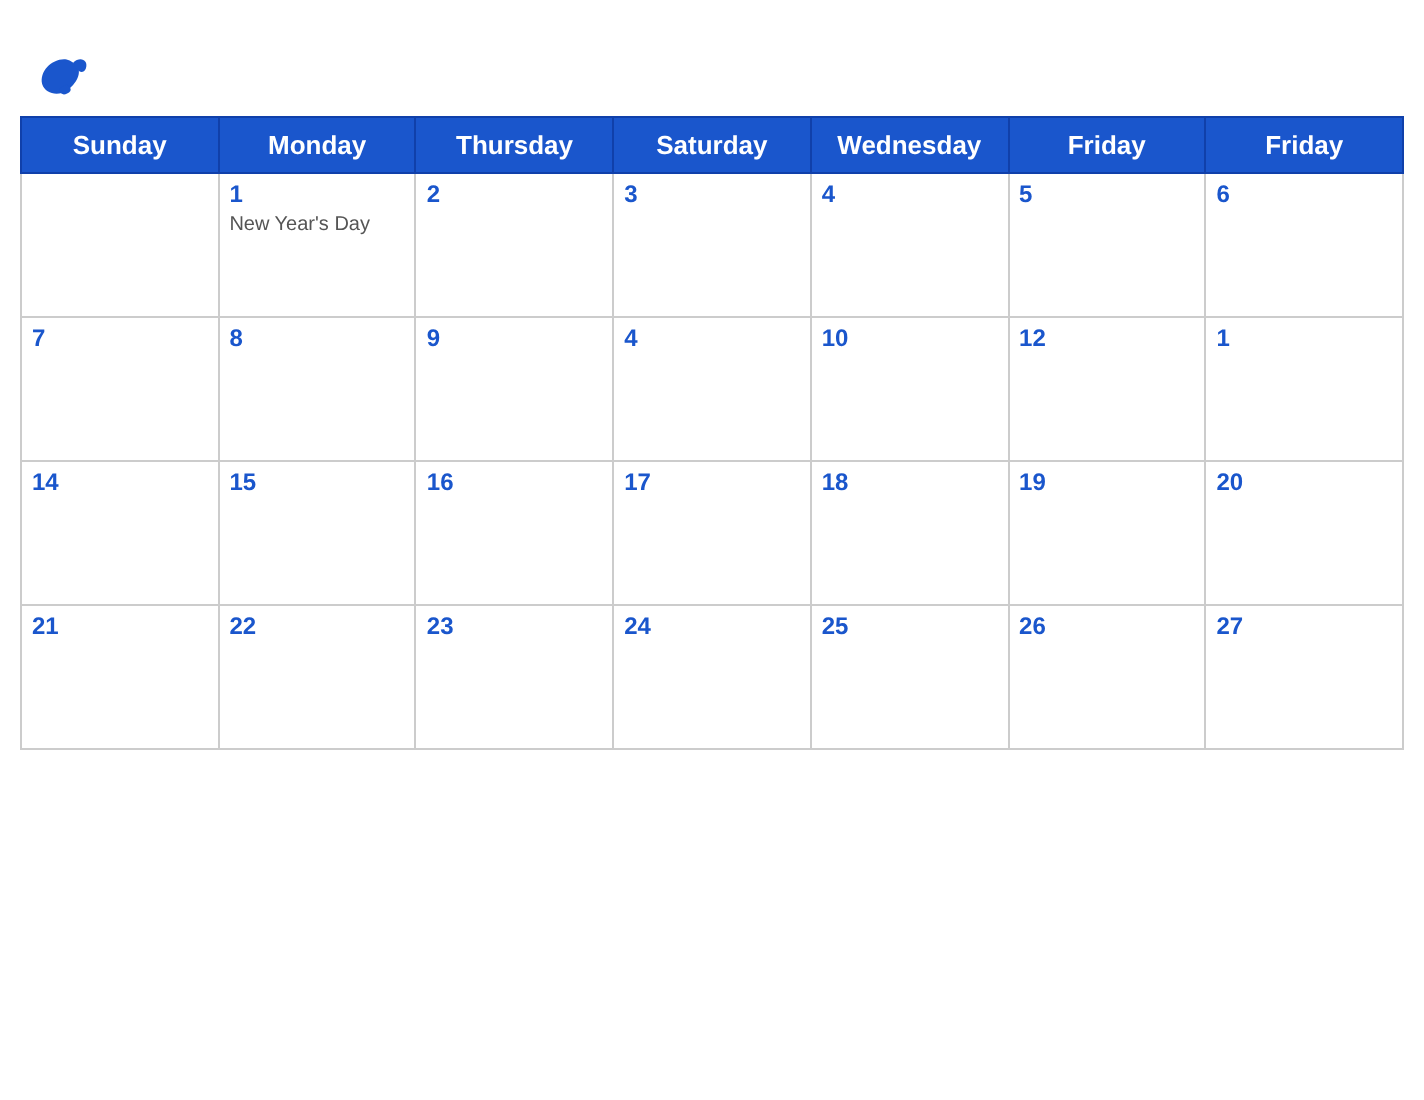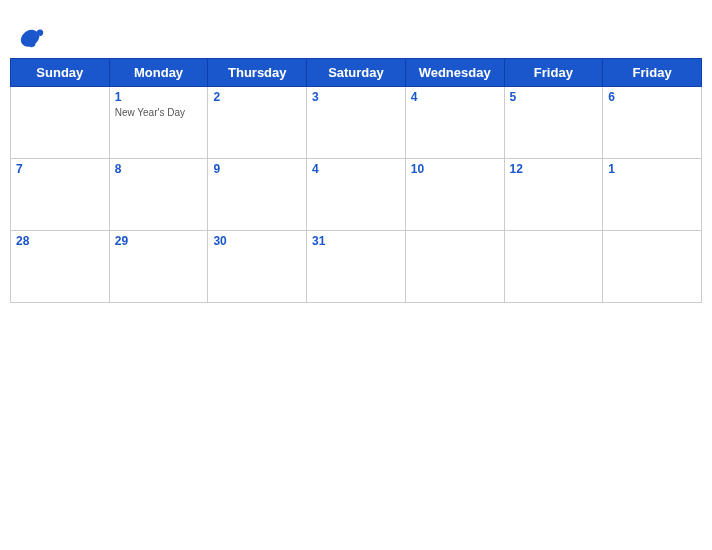--- a/index.html
+++ b/index.html
@@ -171,30 +171,59 @@
           </td>
           <td>
             <span class="day-number">12</span>
           </td>
           <td>
             <span class="day-number">1</span>
           </td>
         </tr>
         <tr>
           <td>
-            <span class="day-number">28</span>
-          </td>
-          <td>
-            <span class="day-number">29</span>
-          </td>
-          <td>
-            <span class="day-number">30</span>
-          </td>
-          <td>
-            <span class="day-number">31</span>
-          </td>
-          <td class="empty-cell"></td>
-          <td class="empty-cell"></td>
-          <td class="empty-cell"></td>
+            <span class="day-number">14</span>
+          </td>
+          <td>
+            <span class="day-number">15</span>
+          </td>
+          <td>
+            <span class="day-number">16</span>
+          </td>
+          <td>
+            <span class="day-number">17</span>
+          </td>
+          <td>
+            <span class="day-number">18</span>
+          </td>
+          <td>
+            <span class="day-number">19</span>
+          </td>
+          <td>
+            <span class="day-number">20</span>
+          </td>
+        </tr>
+        <tr>
+          <td>
+            <span class="day-number">21</span>
+          </td>
+          <td>
+            <span class="day-number">22</span>
+          </td>
+          <td>
+            <span class="day-number">23</span>
+          </td>
+          <td>
+            <span class="day-number">24</span>
+          </td>
+          <td>
+            <span class="day-number">25</span>
+          </td>
+          <td>
+            <span class="day-number">26</span>
+          </td>
+          <td>
+            <span class="day-number">27</span>
+          </td>
         </tr>
       </tbody>
   </table>
 </div>
 
 </body></html>

